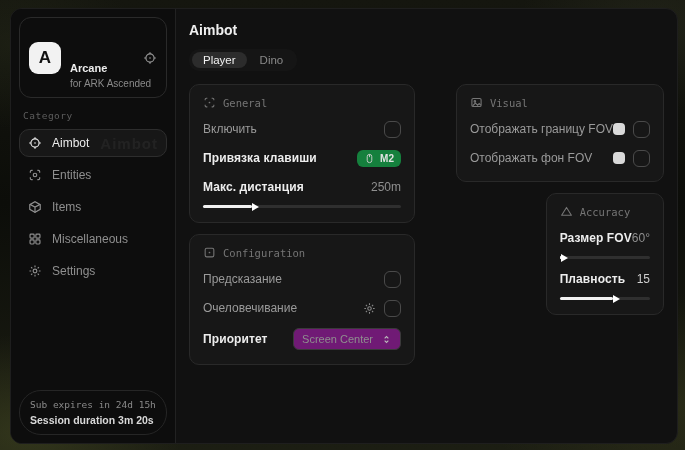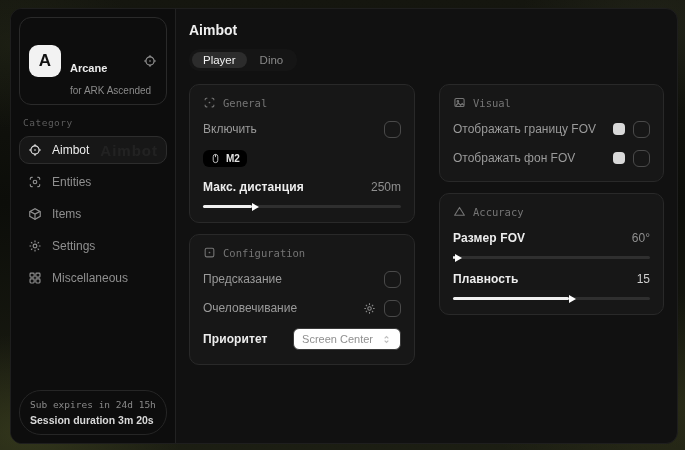--- a/index.html
+++ b/index.html
@@ -27,21 +27,21 @@
     border:1px solid #2a2a2a; border-radius:12px; padding:8px 9px;
     display:flex; align-items:center; gap:9px;
   }
   .logo {
     width:32px; height:32px; border-radius:9px; background:#f2f2f2; color:#111;
     font-weight:bold; font-size:17px; display:flex; align-items:center; justify-content:center;
     flex:0 0 auto;
   }
   .side-header .titles { flex:1; min-width:0; }
   .app-name { color:#ececec; font-size:11px; font-weight:bold;margin-top:36px; }
-  .app-sub { color:#8a8a8a; font-size:10px; margin-top:11px; white-space:nowrap; }
+  .app-sub { color:#8a8a8a; font-size:10px; margin-top:4px; white-space:nowrap; }
   .side-header .hdr-ic { color:#9a9a9a; display:flex; }
   .category {
     font-family:"DejaVu Sans Mono",monospace; font-size:9.5px; color:#5d5d5d;
     margin:12px 4px 8px 4px; letter-spacing:.5px;
   }
   .nav { display:flex; flex-direction:column; gap:4px; }
   .nav-item {
     position:relative; display:flex; align-items:center; gap:10px;
     padding:6px 8px; border-radius:10px; border:1px solid transparent;
     color:#8f8f8f; font-size:12px; cursor:default;
@@ -66,21 +66,21 @@
   .page-title { color:#f0f0f0; font-size:14px; font-weight:bold; }
   .tabs {
     display:inline-flex; align-items:center; gap:2px; margin-top:11px;
     background:#151515; border-radius:10px; padding:3px;
   }
   .tab { font-size:11.5px; color:#8a8a8a; padding:2px 11px; border-radius:8px; }
   .tab.active { background:#2c2c2c; color:#f2f2f2; }
   .columns { display:flex; gap:24px; margin-top:13px; align-items:flex-start; }
   .col { display:flex; flex-direction:column; gap:11px; }
   .col.left { width:234px; }
-  .col.right { width:233px; }
+  .col.right { width:233px;align-items:flex-end; }
   .card {
     background:#171717; border:1px solid #292929; border-radius:10px; padding:11px 13px 14px;
   }
   .card-h {
     display:flex; align-items:center; gap:7px; color:#757575;
     font-family:"DejaVu Sans Mono",monospace; font-size:10.5px;
   }
   .card-h .ic { display:flex; color:#757575; }
   .row {
     display:flex; align-items:center; justify-content:space-between;
@@ -89,26 +89,26 @@
   .row .lbl { font-size:12px; color:#9a9a9a; }
   .row .lbl.bright { color:#ededed; font-weight:bold; letter-spacing:.1px; }
   .row .right { display:flex; align-items:center; gap:8px; }
   .val { font-size:12px; color:#8f8f8f; }
   .val.bright { color:#cfcfcf; }
   .checkbox {
     width:17px; height:17px; border:1.5px solid #4a4a4a; border-radius:6px; background:transparent;
   }
   .swatch { width:12px; height:12px; border-radius:4px; }
   .keybadge {
-    display:flex; align-items:center; gap:5px; background:#000000; border-radius:6px;
+    display:flex; align-items:center; gap:5px; background:#15803d; border-radius:6px;
     padding:3px 7px; color:#e2e2e2; font-size:10px; font-weight:bold;
   }
   .keybadge .ic { display:flex; color:#cfcfcf; }
   .dropdown {
-    display:flex; align-items:center; gap:8px; border:1px solid #3a3a3a; background:#ffffff;
+    display:flex; align-items:center; gap:8px; border:1px solid #3a3a3a; background:#701a75;
     border-radius:6px; padding:4px 8px; color:#8f8f8f; font-size:11px;
   }
   .dropdown .ic { display:flex; color:#bdbdbd; }
   .gear-mini { display:flex; color:#8a8a8a; }
   .slider { position:relative; height:3px; background:#2f2f2f; border-radius:2px; margin-top:9px; }
   .slider .fill { position:relative; height:3px; background:#f0f0f0; border-radius:2px; }
   .slider .thumb {
     position:absolute; right:-7px; top:50%; transform:translateY(-50%);
     width:0; height:0; border-top:4px solid transparent; border-bottom:4px solid transparent;
     border-left:7px solid #ffffff;
@@ -168,37 +168,37 @@
             <path d="M21 16V8l-9-5-9 5v8l9 5 9-5z"></path>
               <path d="M3.3 7.5L12 12l8.7-4.5M12 22V12"></path>
           </svg>
         </span>
         <span>Items</span>
       </div>
 
       <div class="nav-item">
         <span class="ic">
           <svg width="14" height="14" viewBox="0 0 24 24" fill="none" stroke="currentColor" stroke-width="2">
-            <circle cx="12" cy="12" r="3.2"></circle>
-            <path d="M12 2.5v3M12 18.5v3M2.5 12h3M18.5 12h3M5.3 5.3l2.1 2.1M16.6 16.6l2.1 2.1M18.7 5.3l-2.1 2.1M7.4 16.6l-2.1 2.1"></path>
-          </svg>
-        </span>
-        <span>Settings</span>
-      </div>
-
-      <div class="nav-item">
-        <span class="ic">
-          <svg width="14" height="14" viewBox="0 0 24 24" fill="none" stroke="currentColor" stroke-width="2">
             <rect x="3.5" y="3.5" width="7" height="7" rx="1.5"></rect>
               <rect x="13.5" y="3.5" width="7" height="7" rx="1.5"></rect>
             <rect x="3.5" y="13.5" width="7" height="7" rx="1.5"></rect>
               <rect x="13.5" y="13.5" width="7" height="7" rx="1.5"></rect>
           </svg>
         </span>
         <span>Miscellaneous</span>
+      </div>
+
+      <div class="nav-item">
+        <span class="ic">
+          <svg width="14" height="14" viewBox="0 0 24 24" fill="none" stroke="currentColor" stroke-width="2">
+            <circle cx="12" cy="12" r="3.2"></circle>
+            <path d="M12 2.5v3M12 18.5v3M2.5 12h3M18.5 12h3M5.3 5.3l2.1 2.1M16.6 16.6l2.1 2.1M18.7 5.3l-2.1 2.1M7.4 16.6l-2.1 2.1"></path>
+          </svg>
+        </span>
+        <span>Settings</span>
       </div>
     </div>
 
     <div class="spacer"></div>
 
     <div class="session">
       <div class="l1">Sub expires in 24d 15h</div>
       <div class="l2">Session duration 3m 20s</div>
     </div>
   </div>
@@ -225,20 +225,21 @@
             </span>
             <span>General</span>
           </div>
 
           <div class="row">
             <span class="lbl">Включить</span>
             <span class="checkbox"></span>
           </div>
 
           <div class="row">
+            <span class="lbl bright">Привязка клавиши</span>
             <span class="keybadge">
               <span class="ic">
                 <svg width="11" height="11" viewBox="0 0 24 24" fill="none" stroke="currentColor" stroke-width="2">
                   <rect x="7" y="3" width="10" height="18" rx="5"></rect>
                     <path d="M12 3v6"></path>
                 </svg>
               </span>
               <span>M2</span>
             </span>
           </div>

